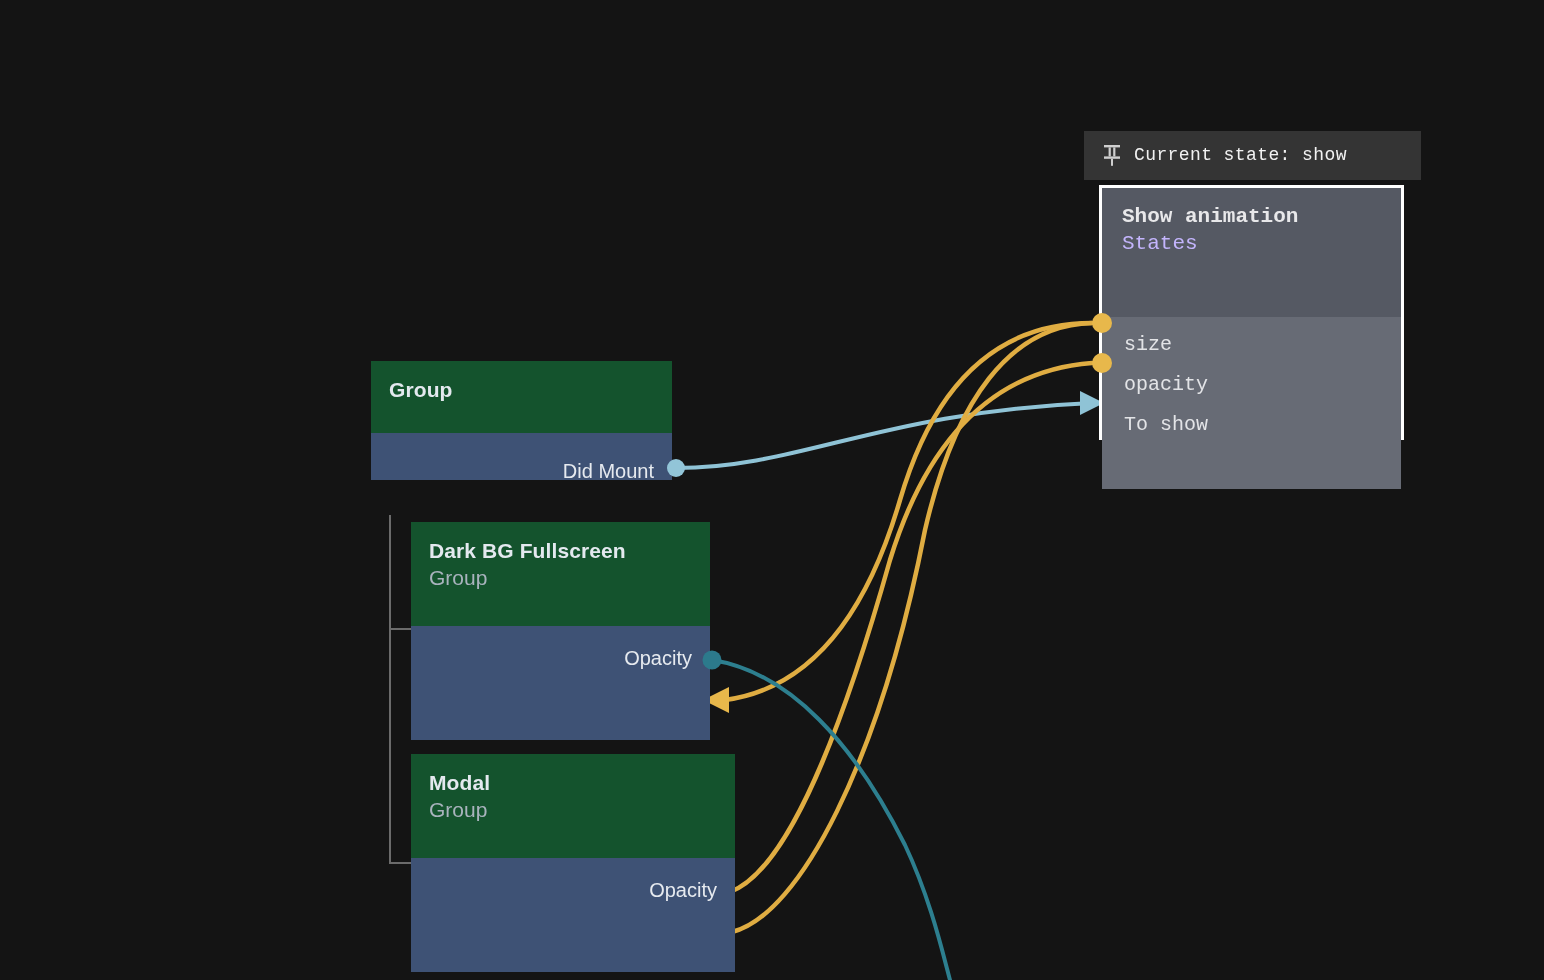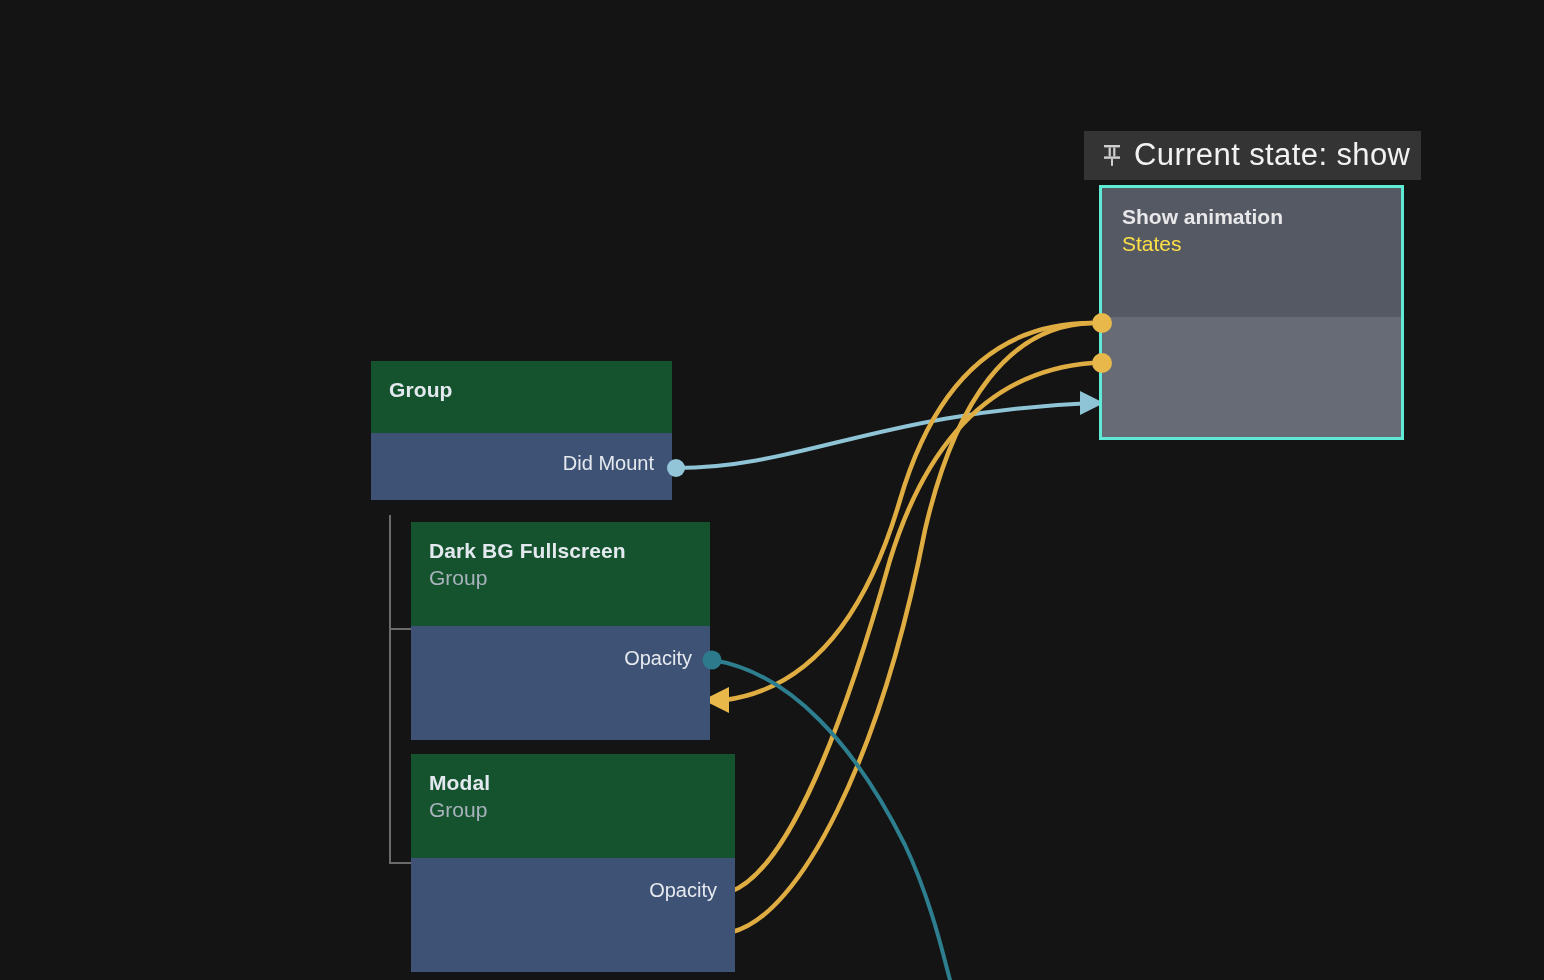--- a/index.html
+++ b/index.html
@@ -74,35 +74,36 @@
     box-sizing: border-box;
   }
   .port-label {
     color: #e6eaef;
     font-size: 20px;
     line-height: 24px;
   }
 
   
   .state-node {
-    border: 3px solid #5eead4;
+    border: 3px solid #ffffff;
     background: #676b75;
+    font-family: Liberation Mono, monospace;
   }
   .state-node .state-header {
     background: #555963;
     padding: 16px 20px 14px 20px;
   }
   .state-node .state-title {
     color: #e8e8ea;
     font-size: 21px;
     font-weight: bold;
     line-height: 26px;
   }
   .state-node .state-subtitle {
-    color: #fde047;
+    color: #c4b5fd;
     font-size: 21px;
     line-height: 28px;
   }
   .state-node .state-body {
     background: #676b75;
     padding: 8px 0 14px 0;
   }
   .state-port-row {
     display: flex;
     align-items: center;
@@ -126,22 +127,22 @@
     box-sizing: border-box;
   }
   .pin-icon {
     width: 20px;
     height: 24px;
     flex: 0 0 auto;
     display: block;
   }
   .pin-text {
     color: #f2f2f2;
-    font-family: Liberation Sans, sans-serif;
-    font-size: 31px;
+    font-family: Liberation Mono, monospace;
+    font-size: 18px;
     line-height: 26px;
     letter-spacing: .4px;
     white-space: pre;
   }
 </style>
 </head>
 <body>
 
 <div id="canvas">
 
@@ -163,21 +164,21 @@
   </svg>
 
   <div class="tree-vline" style="left:389px; top:515px; height:349px;"></div>
   <div class="tree-branch" style="left:389px; top:628px; width:24px;"></div>
   <div class="tree-branch" style="left:389px; top:862px; width:24px;"></div>
 
   <div class="node" style="left:371px; top:361px; width:301px;">
     <div class="node-header" style="height:72px;">
       <div class="node-title">Group</div>
     </div>
-    <div class="node-body" style="height:67px; padding-top:10px;">
+    <div class="node-body" style="height:47px; padding-top:18px;">
       <div class="port-row">
         <span class="port-label">Did Mount</span>
       </div>
     </div>
   </div>
 
   <svg style="position:absolute; left:662px; top:454px; width:28px; height:28px;">
     <circle cx="14" cy="14" r="9" fill="#92c5d8"></circle>
   </svg>
 
@@ -218,20 +219,31 @@
       <rect x="9" y="15.8" width="2" height="7" fill="#cfcfcf"></rect>
     </svg>
     <span class="pin-text">Current state: show</span>
   </div>
 
   <div class="node state-node" style="left:1099px; top:185px; width:305px; height:255px;">
     <div class="state-header" style="height:99px;">
       <div class="state-title">Show animation</div>
       <div class="state-subtitle">States</div>
     </div>
+    <div class="state-body" style="height:150px;">
+      <div class="state-port-row">
+        <span class="state-port-label">size</span>
+      </div>
+      <div class="state-port-row">
+        <span class="state-port-label">opacity</span>
+      </div>
+      <div class="state-port-row">
+        <span class="state-port-label">To show</span>
+      </div>
+    </div>
   </div>
 
   <svg style="position:absolute; left:1088px; top:310px; width:28px; height:28px;">
     <circle cx="14" cy="13" r="10" fill="#e8b84b"></circle>
   </svg>
   <svg style="position:absolute; left:1088px; top:350px; width:28px; height:28px;">
     <circle cx="14" cy="13" r="10" fill="#e8b84b"></circle>
   </svg>
 
 </div>

